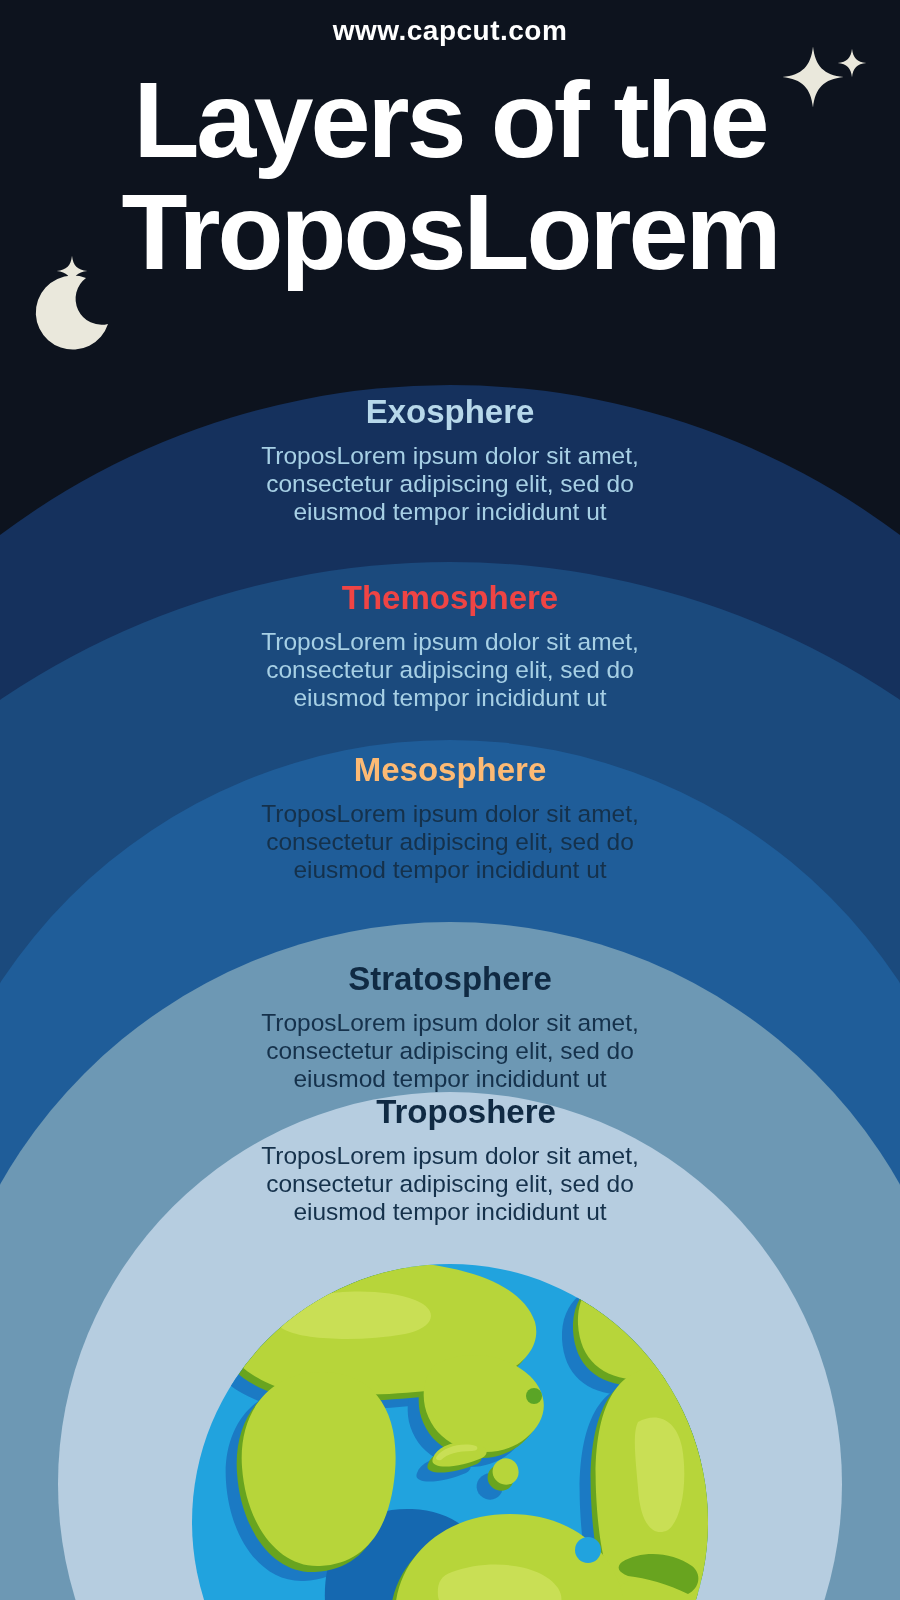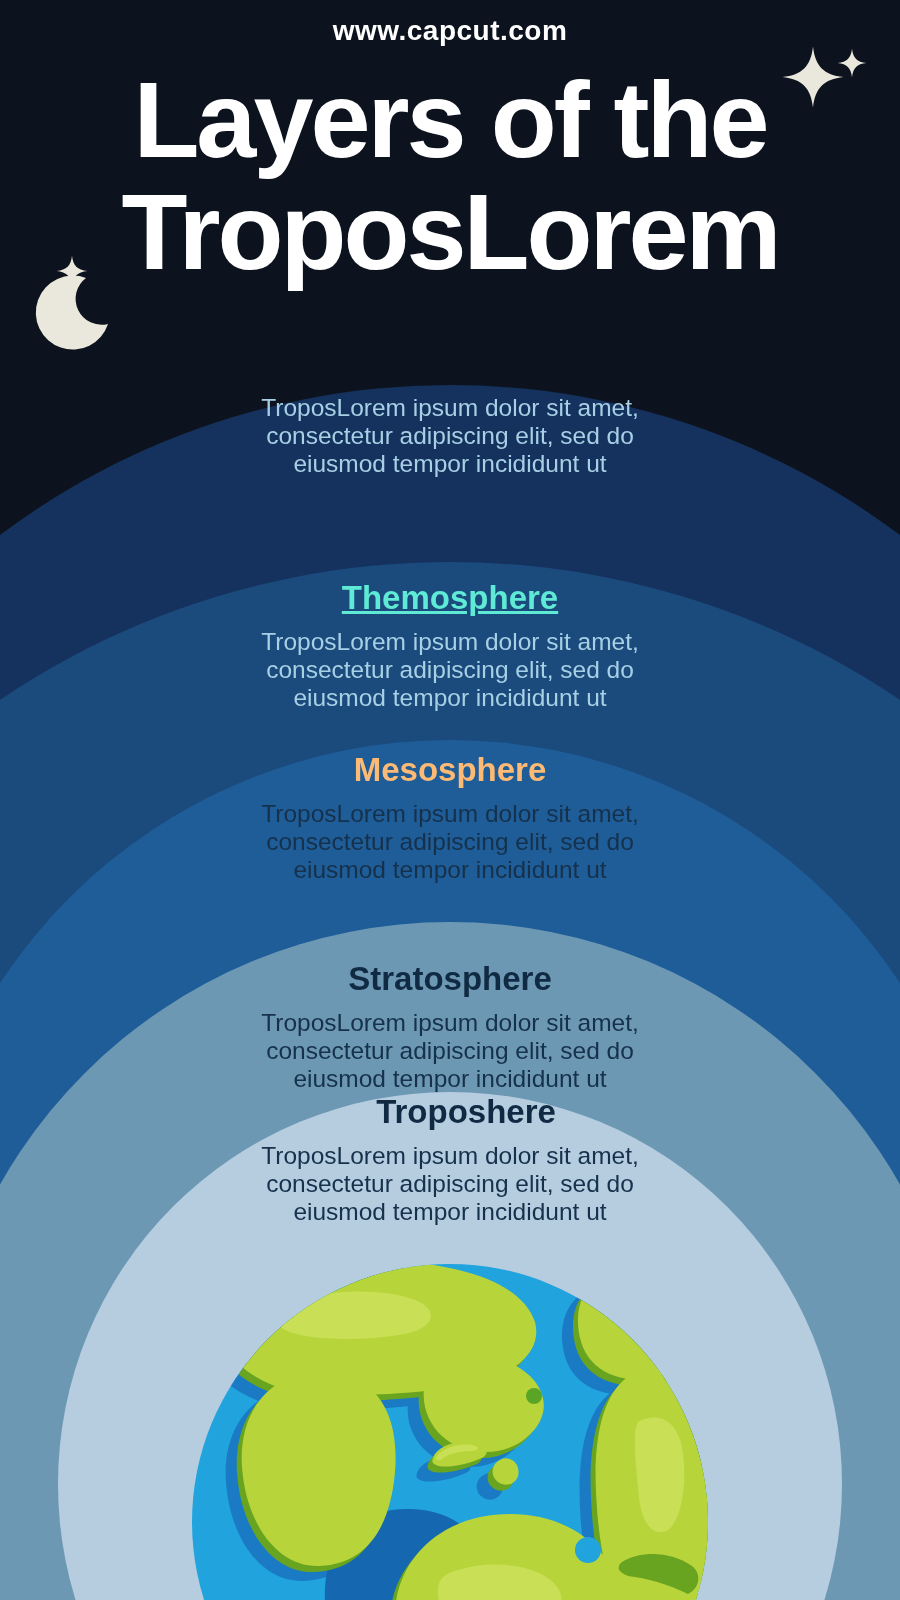--- a/index.html
+++ b/index.html
@@ -94,24 +94,25 @@
       <path d="M262,310 C300,296 352,302 368,326 C380,346 360,362 322,364 C286,366 250,352 248,334 C247,322 250,314 262,310 Z" style="fill: rgb(201, 223, 85);"></path>
       <path d="M247,194 C254,185 272,180 286,184 C289,186 287,189 282,189 C268,189 257,192 251,198 C246,199 245,196 247,194 Z" style="fill: rgb(201, 223, 85);"></path>
 
       <circle cx="398" cy="288" r="13" style="fill: rgb(33, 163, 222);"></circle>
       <circle cx="344" cy="134" r="8" style="fill: rgb(90, 165, 38);"></circle>
       <path d="M432,300 C452,288 482,290 502,304 C512,312 510,326 498,332 C478,322 456,316 438,314 C428,310 426,305 432,300 Z" style="fill: rgb(104, 164, 31);"></path>
     </g>
   </svg>
 
   <div class="layer-section sec-0">
+    <h2 style="color: rgb(183, 216, 234);">Exosphere</h2>
     <p style="color: rgb(167, 208, 229);">TroposLorem ipsum dolor sit amet, consectetur adipiscing elit, sed do eiusmod tempor incididunt ut</p>
   </div>
   <div class="layer-section sec-1">
-    <h2 style="color: #5eead4; text-decoration: underline;">Themosphere</h2>
+    <h2 style="color: #ef4444;">Themosphere</h2>
     <p style="color: rgb(167, 208, 229);">TroposLorem ipsum dolor sit amet, consectetur adipiscing elit, sed do eiusmod tempor incididunt ut</p>
   </div>
   <div class="layer-section sec-2">
     <h2 style="color: #fdba74;">Mesosphere</h2>
     <p style="color: rgb(21, 49, 75);">TroposLorem ipsum dolor sit amet, consectetur adipiscing elit, sed do eiusmod tempor incididunt ut</p>
   </div>
   <div class="layer-section sec-3">
     <h2 style="color: rgb(16, 42, 67);">Stratosphere</h2>
     <p style="color: rgb(21, 49, 75);">TroposLorem ipsum dolor sit amet, consectetur adipiscing elit, sed do eiusmod tempor incididunt ut</p>
   </div>

